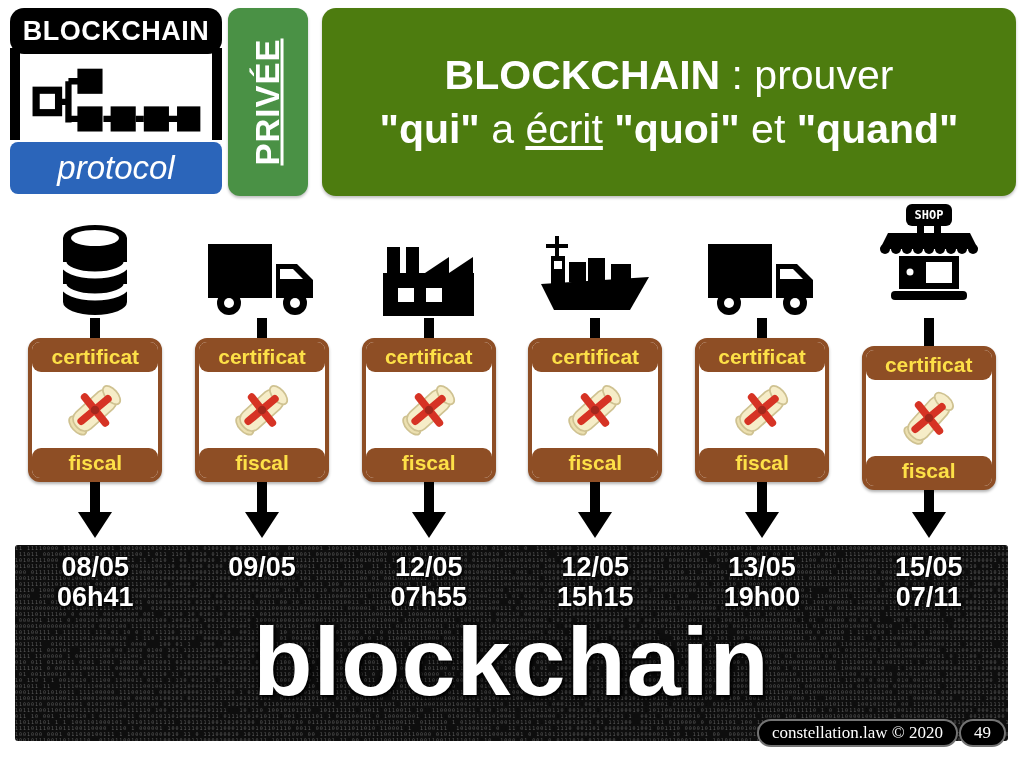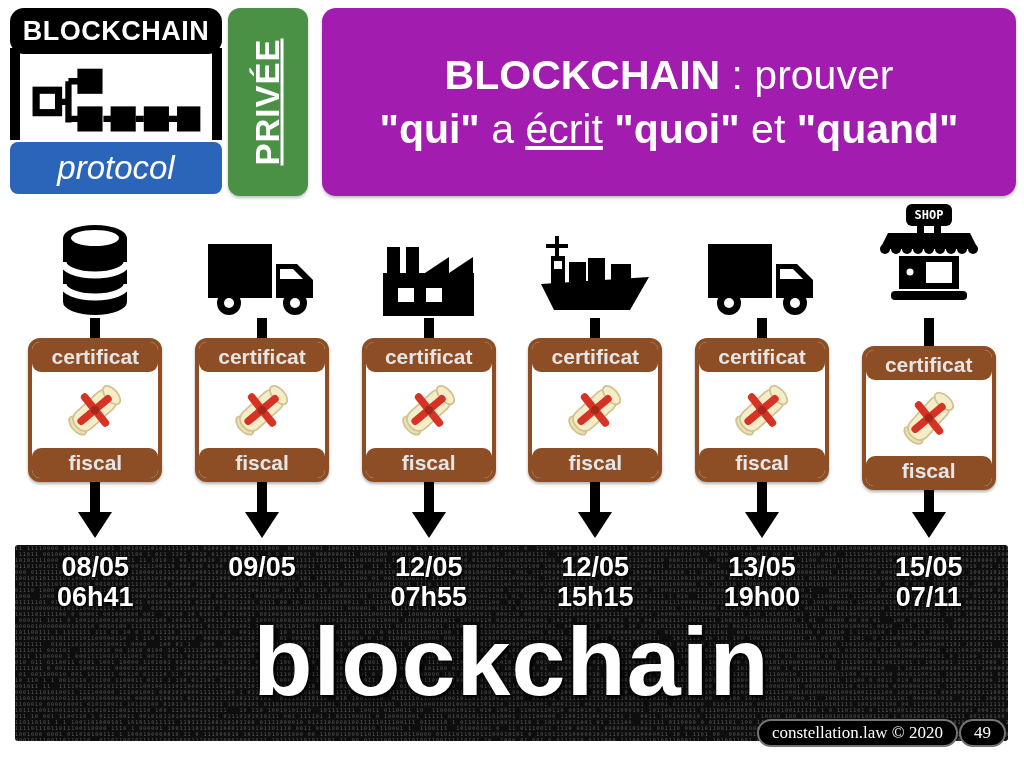--- a/index.html
+++ b/index.html
@@ -17,39 +17,39 @@
   .logo-protocol{margin-top:2px;background:#2b65ba;color:#fff;font-style:italic;
       font-size:33px;line-height:52px;height:52px;text-align:center;border-radius:8px;}
 
   
   .privee-box{position:absolute;left:228px;top:8px;width:80px;height:188px;background:#4a9145;
       border-radius:12px;display:flex;align-items:center;justify-content:center;box-shadow:0 2px 3px rgba(0,0,0,.25);}
   .privee-box span{transform:rotate(-90deg);color:#fff;font-weight:800;font-size:33px;
       letter-spacing:1px;text-decoration:underline;white-space:nowrap;}
 
   
-  .headline-box{position:absolute;left:322px;top:8px;width:694px;height:188px;background:#a21caf;
+  .headline-box{position:absolute;left:322px;top:8px;width:694px;height:188px;background:#4d7c0f;
       border-radius:14px;color:#fff;display:flex;flex-direction:column;align-items:center;
       justify-content:center;box-shadow:0 2px 3px rgba(0,0,0,.25);}
   .hl1,.hl2{font-size:41px;line-height:1.32;white-space:pre-wrap;}
   .hl1 .b{font-weight:800;}
   .hl2{font-weight:800;}
   .hl2 .norm{font-weight:400;}
   .hl2 .u{font-weight:400;text-decoration:underline;}
 
   
   .columns{position:absolute;left:12px;top:198px;width:1000px;display:flex;}
   .col{flex:1;display:flex;flex-direction:column;align-items:center;}
   .icon-area{height:120px;display:flex;align-items:flex-end;justify-content:center;}
   .connector{width:10px;height:20px;background:#000;}
   .col:last-child .connector{height:28px;}
   .col:last-child .arrow-shaft{height:22px;}
   .cert-card{width:126px;border:4px solid #8e4e25;border-radius:12px;background:#fff;overflow:hidden;
       box-shadow:0 2px 3px rgba(0,0,0,.3);}
-  .cert-header,.cert-footer{background:#8e4e25;color:#e5e5e5;font-weight:700;font-size:21px;
+  .cert-header,.cert-footer{background:#8e4e25;color:#fde047;font-weight:700;font-size:21px;
       text-align:center;padding:3px 0;}
   .cert-header{border-bottom-left-radius:9px;border-bottom-right-radius:9px;}
   .cert-footer{border-top-left-radius:9px;border-top-right-radius:9px;}
   .cert-body{height:76px;display:flex;align-items:center;justify-content:center;}
   .arrow{display:flex;flex-direction:column;align-items:center;}
   .arrow-shaft{width:10px;height:30px;background:#000;}
   .arrow-head{width:0;height:0;border-left:17px solid transparent;border-right:17px solid transparent;
       border-top:26px solid #000;}
 
   

